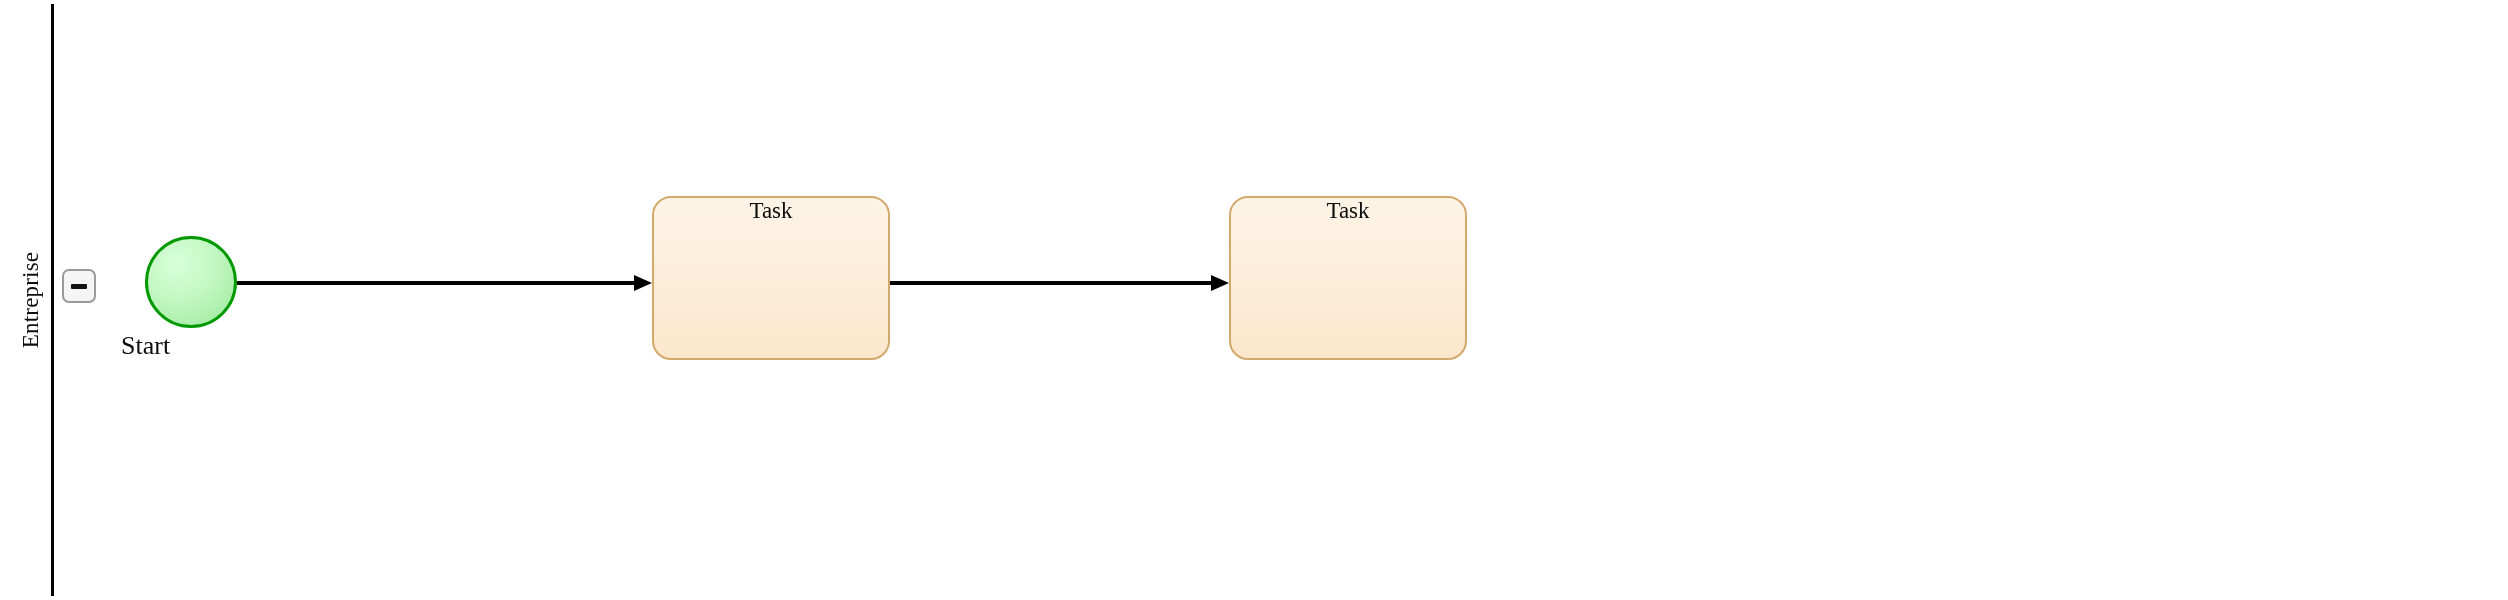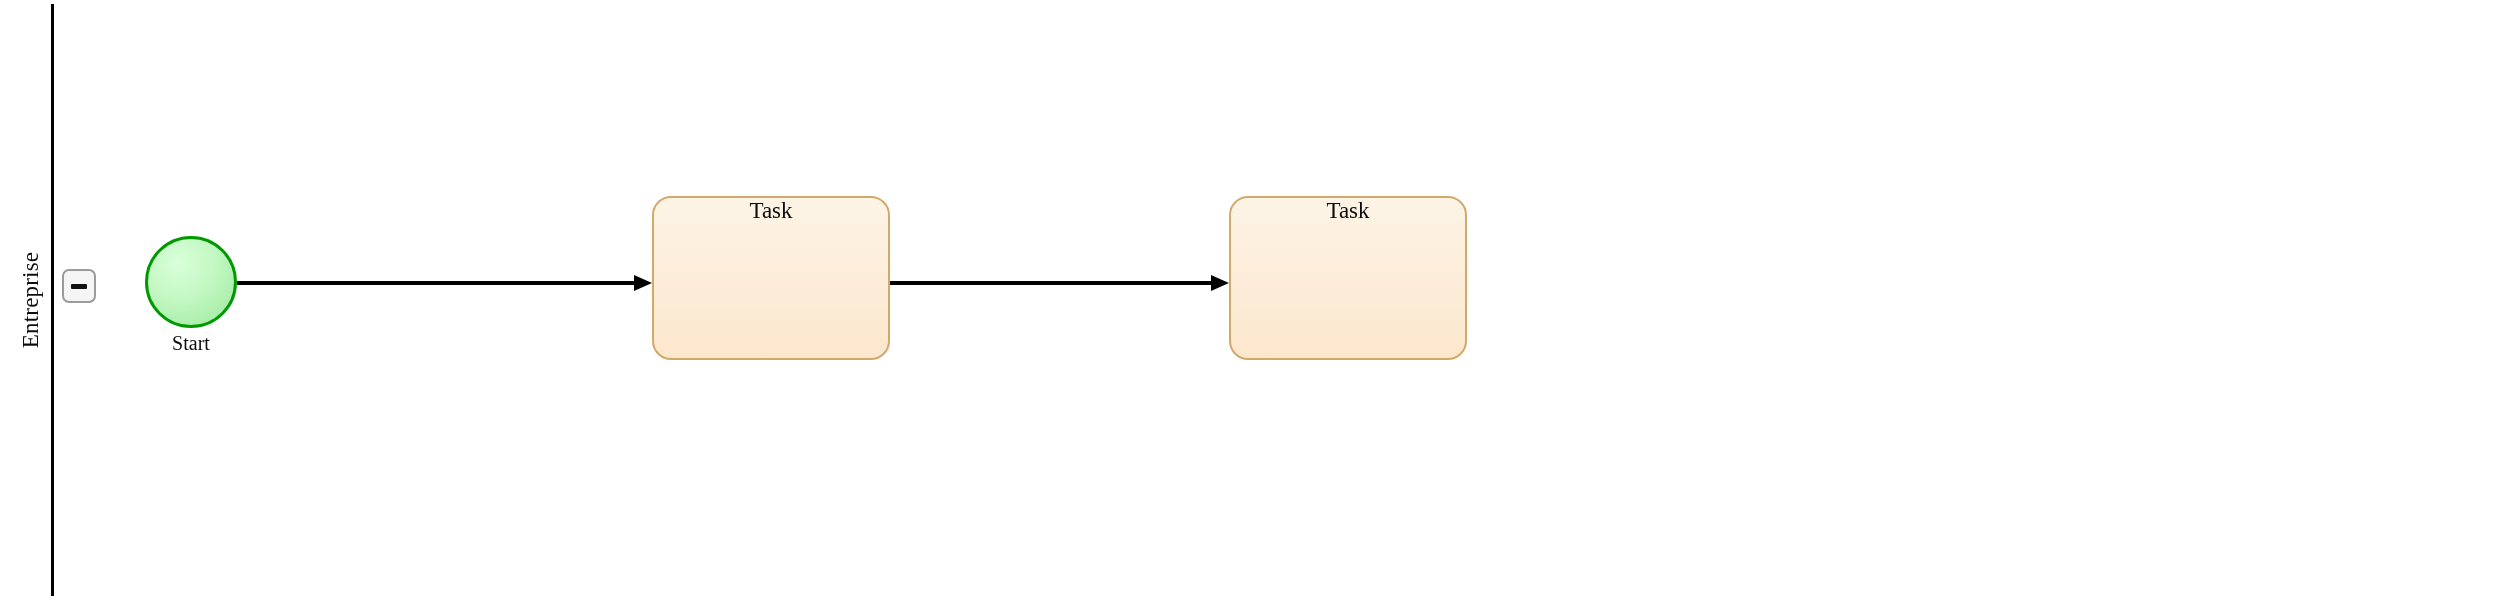--- a/index.html
+++ b/index.html
@@ -101,22 +101,22 @@
     box-sizing: border-box;
     border-radius: 50%;
     border: 3px solid #009900;
     background: radial-gradient(circle at 35% 28%, #d9ffd9 0%, #c2f7c2 45%, #9ae89a 100%);
   }
   .start-label {
     position: absolute;
     left: 121px;
     top: 332px;
     width: 140px;
-    text-align: center;
-    font-size: 20px;
+    text-align: left;
+    font-size: 26px;
     line-height: 1.1;
     color: #0d0d0d;
     font-family: "Liberation Serif", "DejaVu Serif", serif;
   }
 
   
   .task {
     position: absolute;
     top: 196px;
     width: 238px;

